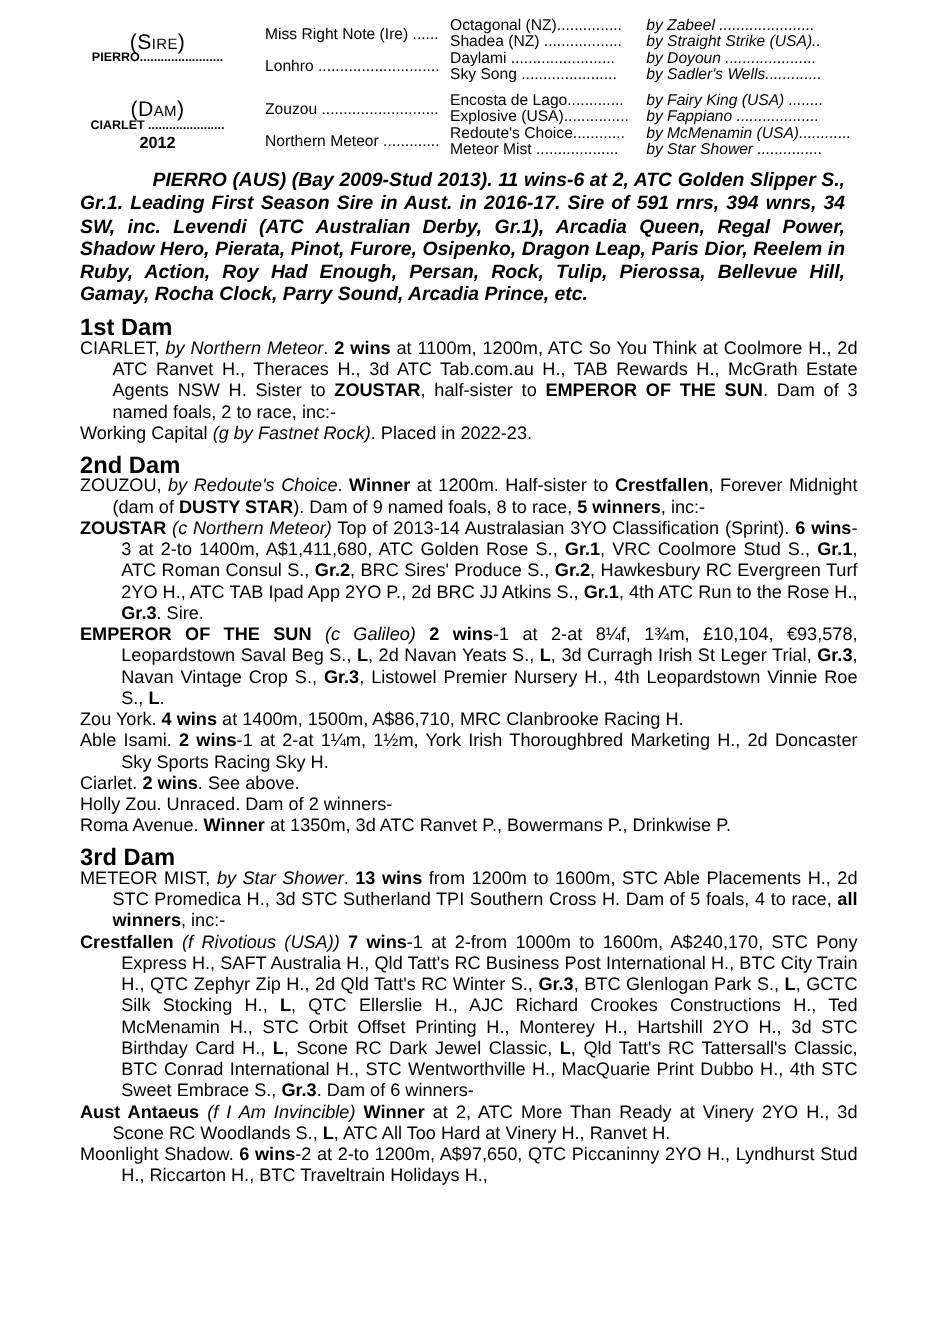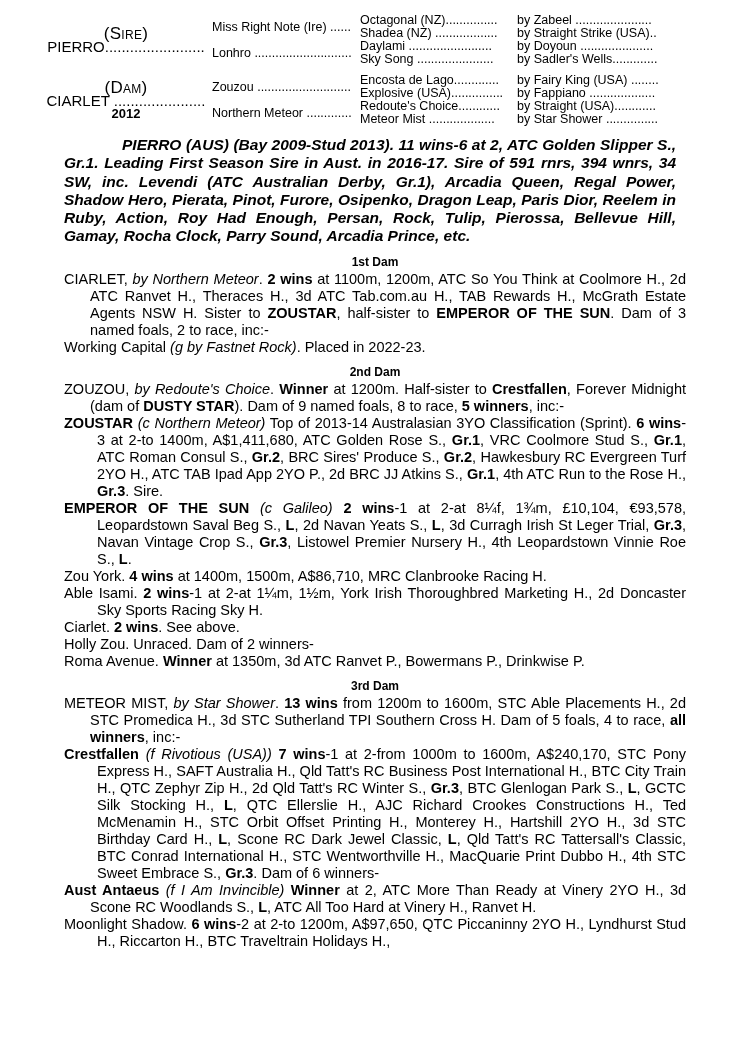--- a/index.html
+++ b/index.html
@@ -8,34 +8,34 @@
     font-family:"Liberation Sans", sans-serif;position:relative;
   }
   
   .ped-table{position:absolute;left:40px;top:14px;width:676px;}
   .half{display:flex;align-items:stretch;}
   .half + .half{margin-top:8px;}
   .c1{width:172px;display:flex;flex-direction:column;justify-content:center;align-items:center;}
   .c2{width:148px;display:flex;flex-direction:column;}
   .c2 .cell{height:26px;display:flex;align-items:center;}
   .c3{width:157px;}
-  .c4{width:199px;}
+  .c4{width:199px;font-style:italic;}
   .line{height:13px;line-height:13px;font-size:12.5px;white-space:nowrap;overflow:hidden;}
   .tag{font-size:17px;line-height:13px;font-variant:small-caps;letter-spacing:.3px;}
-  .g1name{font-weight:normal;font-size:15px;line-height:13px;white-space:nowrap;overflow:hidden;max-width:172px;text-align:right;}
+  .g1name{font-weight:bold;font-size:10px;line-height:13px;white-space:nowrap;overflow:hidden;max-width:172px;text-align:right;}
   .year{font-weight:bold;font-size:13px;line-height:13px;}
   
   .sire-para{
     position:absolute;left:64px;top:136px;width:612px;
     font-weight:bold;font-style:italic;font-size:15.5px;line-height:18.3px;
     text-align:justify;text-indent:10px;
   }
   
   .body-text{position:absolute;left:64px;top:246px;width:622px;font-size:14.5px;line-height:17px;}
-  .heading{font-weight:bold;font-size:12px;margin:8px 0 0 0;text-align:center;}
+  .heading{font-weight:bold;font-size:19px;margin:8px 0 0 0;}
   .body-text p{margin:0;text-align:justify;}
   .l0{padding-left:26px;text-indent:-26px;}
   .l1{margin-left:18px;padding-left:33px;text-indent:-33px;}
   .l1a{margin-left:9px;padding-left:33px;text-indent:-33px;}
   .l2{margin-left:40px;padding-left:26px;text-indent:-26px;}
   span.b{font-weight:bold;}
   span.i{font-style:italic;}
   span.bi{font-weight:bold;font-style:italic;margin-left:48px;}
 </style>
 </head>
@@ -76,21 +76,21 @@
     </div>
     <div class="c3">
       <div class="line">Encosta de Lago.............</div>
       <div class="line">Explosive (USA)...............</div>
       <div class="line">Redoute's Choice............</div>
       <div class="line">Meteor Mist ...................</div>
     </div>
     <div class="c4">
       <div class="line">by Fairy King (USA) ........</div>
       <div class="line">by Fappiano ...................</div>
-      <div class="line">by Straight (USA)............</div>
+      <div class="line">by McMenamin (USA)............</div>
       <div class="line">by Star Shower ...............</div>
     </div>
   </div>
 </div>
 
 <div class="sire-para"><span class="bi">PIERRO (AUS) (Bay 2009-Stud 2013). 11 wins-6 at 2, ATC Golden Slipper S., Gr.1. Leading First Season Sire in Aust. in 2016-17. Sire of 591 rnrs, 394 wnrs, 34 SW, inc. Levendi (ATC Australian Derby, Gr.1), Arcadia Queen, Regal Power, Shadow Hero, Pierata, Pinot, Furore, Osipenko, Dragon Leap, Paris Dior, Reelem in Ruby, Action, Roy Had Enough, Persan, Rock, Tulip, Pierossa, Bellevue Hill, Gamay, Rocha Clock, Parry Sound, Arcadia Prince, etc.</span></div>
 
 <div class="body-text">
     <div class="heading">1st Dam</div>
     <p class="l0"><span>CIARLET, </span><span class="i">by Northern Meteor</span><span>. </span><span class="b">2 wins</span><span> at 1100m, 1200m, ATC So You Think at Coolmore H., 2d ATC Ranvet H., Theraces H., 3d ATC Tab.com.au H., TAB Rewards H., McGrath Estate Agents NSW H. Sister to </span><span class="b">ZOUSTAR</span><span>, half-sister to </span><span class="b">EMPEROR OF THE SUN</span><span>. Dam of 3 named foals, 2 to race, inc:-</span></p>

